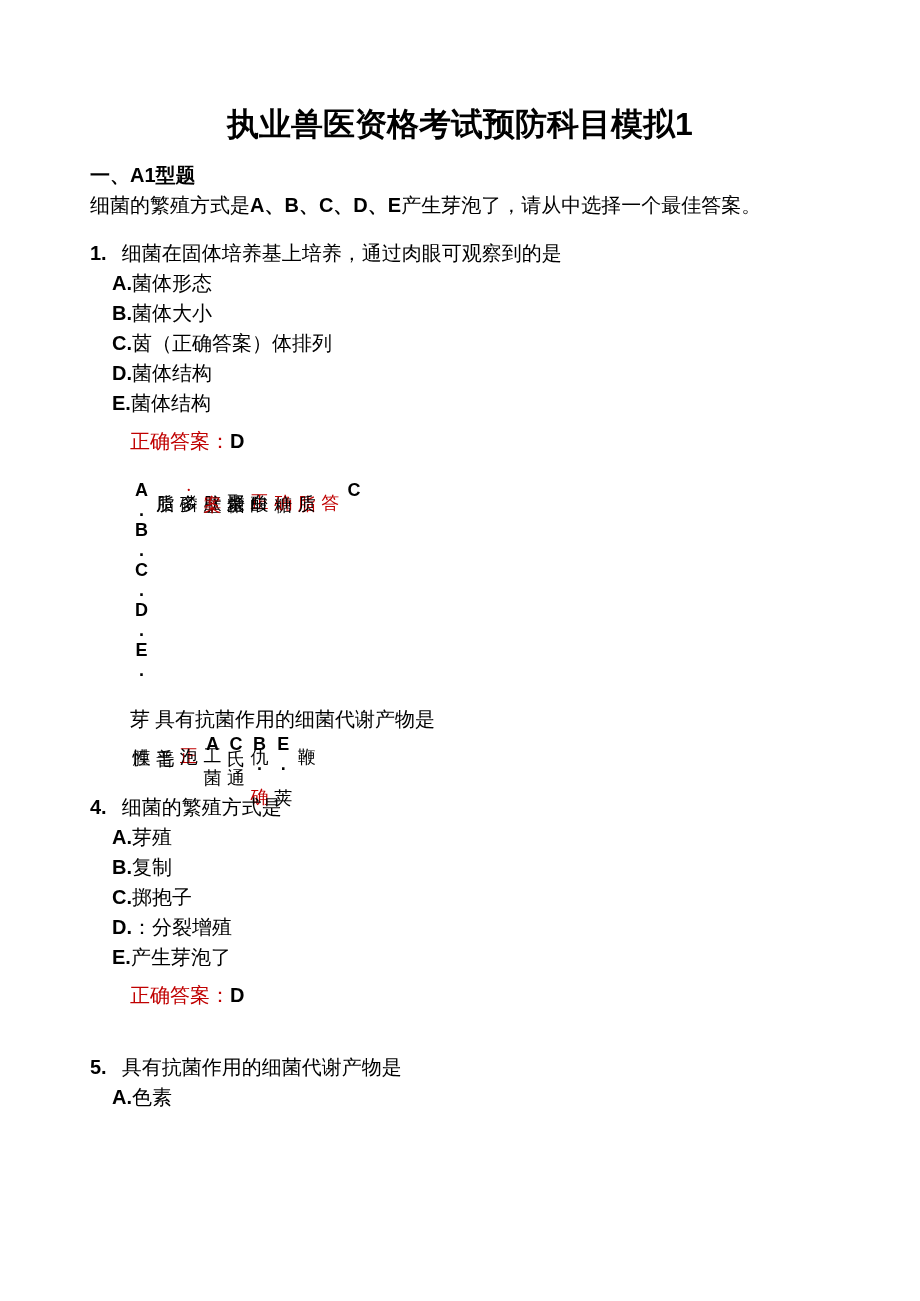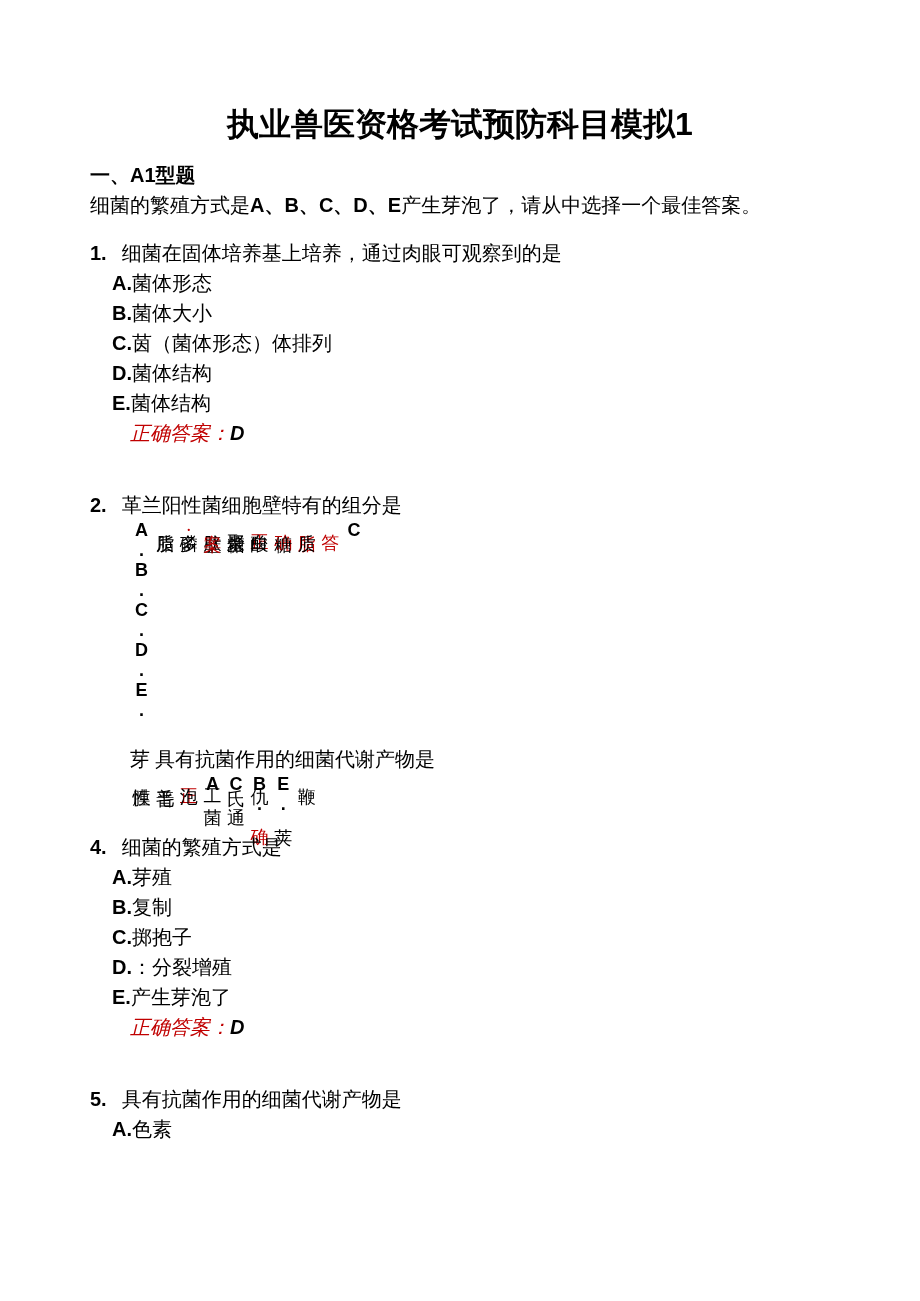--- a/index.html
+++ b/index.html
@@ -40,22 +40,21 @@
     display: block;
     margin-left: 22px;
   }
   .opt .lbl {
     font-weight: bold;
     font-family: Arial, sans-serif;
   }
   .answer {
     color: #c00000;
     margin-left: 40px;
-    margin-top: 0;
-    font-style: italic;
+    margin-top: 8px;
   }
   .answer .val {
     color: #000000;
     font-weight: bold;
     font-family: Arial, sans-serif;
   }
   .gap {
     height: 24px;
   }
   .vert-block {
@@ -91,32 +90,29 @@
 
   <div class="instr">
     <span>细菌的繁殖方式是</span><span class="bold-latin">A、B、C、D、E</span><span>产生芽泡了，请从中选择一个最佳答案。</span>
   </div>
 
   <div class="qline">
     <span class="bold-latin">1.</span>&nbsp;&nbsp;&nbsp;<span>细菌在固体培养基上培养，通过肉眼可观察到的是</span>
   </div>
   <span class="opt"><span class="lbl">A.</span><span>菌体形态</span></span>
   <span class="opt"><span class="lbl">B.</span><span>菌体大小</span></span>
-  <span class="opt"><span class="lbl">C.</span><span>茵（菌体形态）体排列</span></span>
+  <span class="opt"><span class="lbl">C.</span><span>茵（正确答案）体排列</span></span>
   <span class="opt"><span class="lbl">D.</span><span>菌体结构</span></span>
   <span class="opt"><span class="lbl">E.</span><span>菌体结构</span></span>
   <div class="answer">
     <span>正确答案：</span><span class="val">D</span>
   </div>
 
   <div class="gap"></div>
 
-  <div class="qline">
-    <span class="bold-latin">2.</span>&nbsp;&nbsp;&nbsp;<span>革兰阳性菌细胞壁特有的组分是</span>
-  </div>
   <div class="vert-block">
     <div class="vert-col"><span class="lbl">A.B.C.D.E.</span></div>
     <div class="vert-col">脂质</div>
     <div class="vert-col"><span>磷多</span><span class="red" style="color:#c00000">·</span></div>
     <div class="vert-col"><span>肽壁</span><span style="color:#c00000">案</span></div>
     <div class="vert-col">蛋聚糖</div>
     <div class="vert-col"><span style="color:#c00000">正</span><span>白酸</span></div>
     <div class="vert-col"><span style="color:#c00000">确</span><span>糖</span></div>
     <div class="vert-col"><span style="color:#c00000">脂</span><span>质</span></div>
     <div class="vert-col red">答</div>

